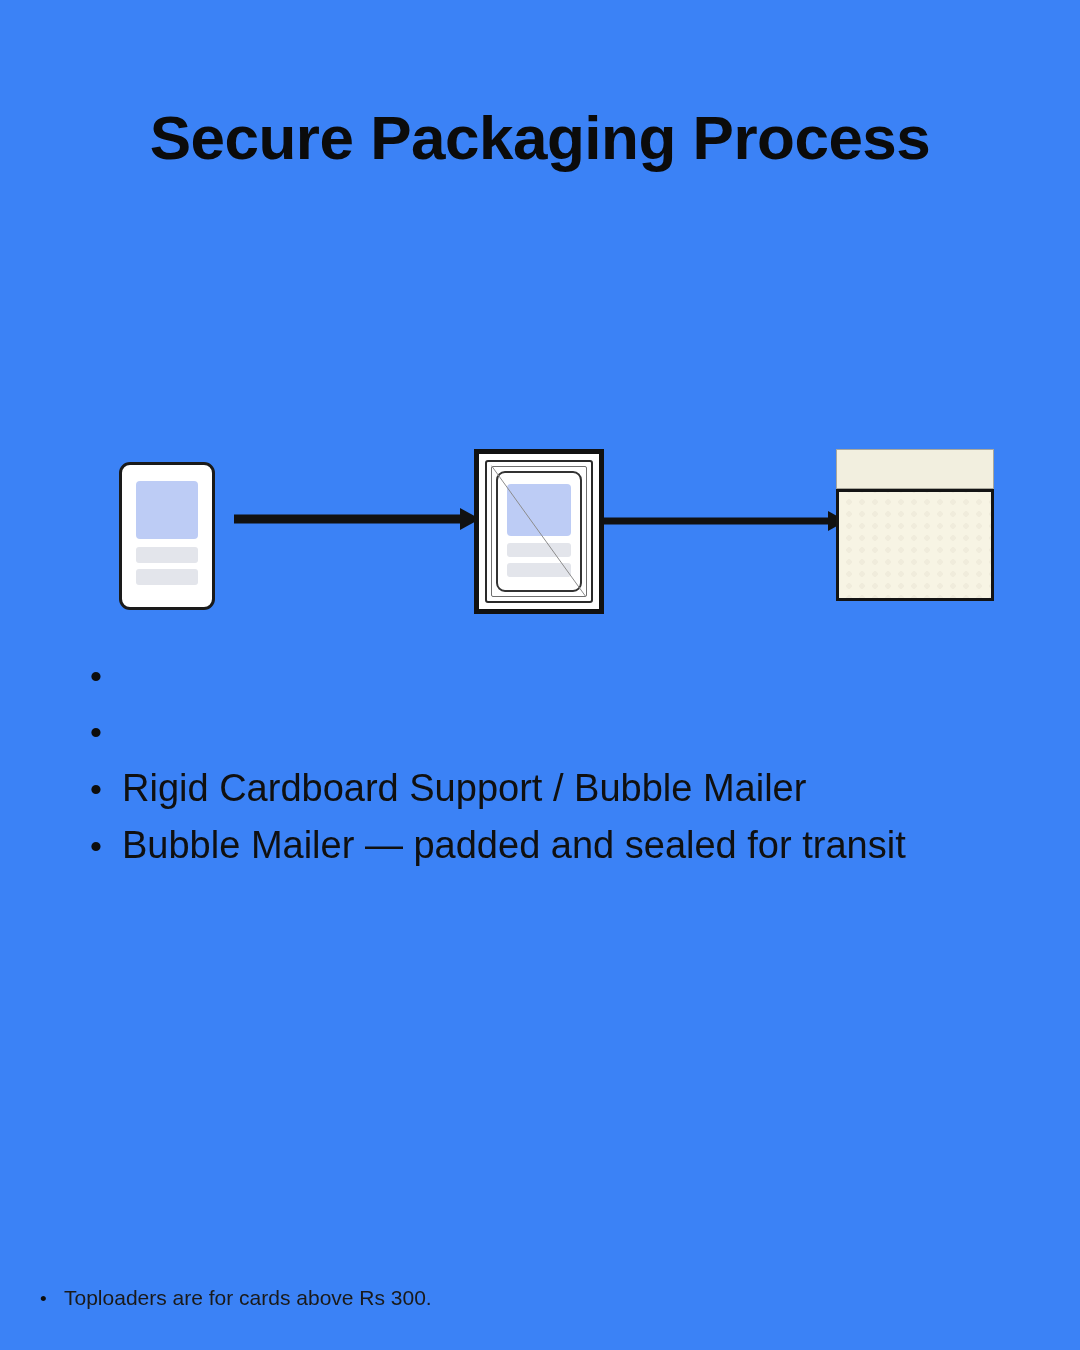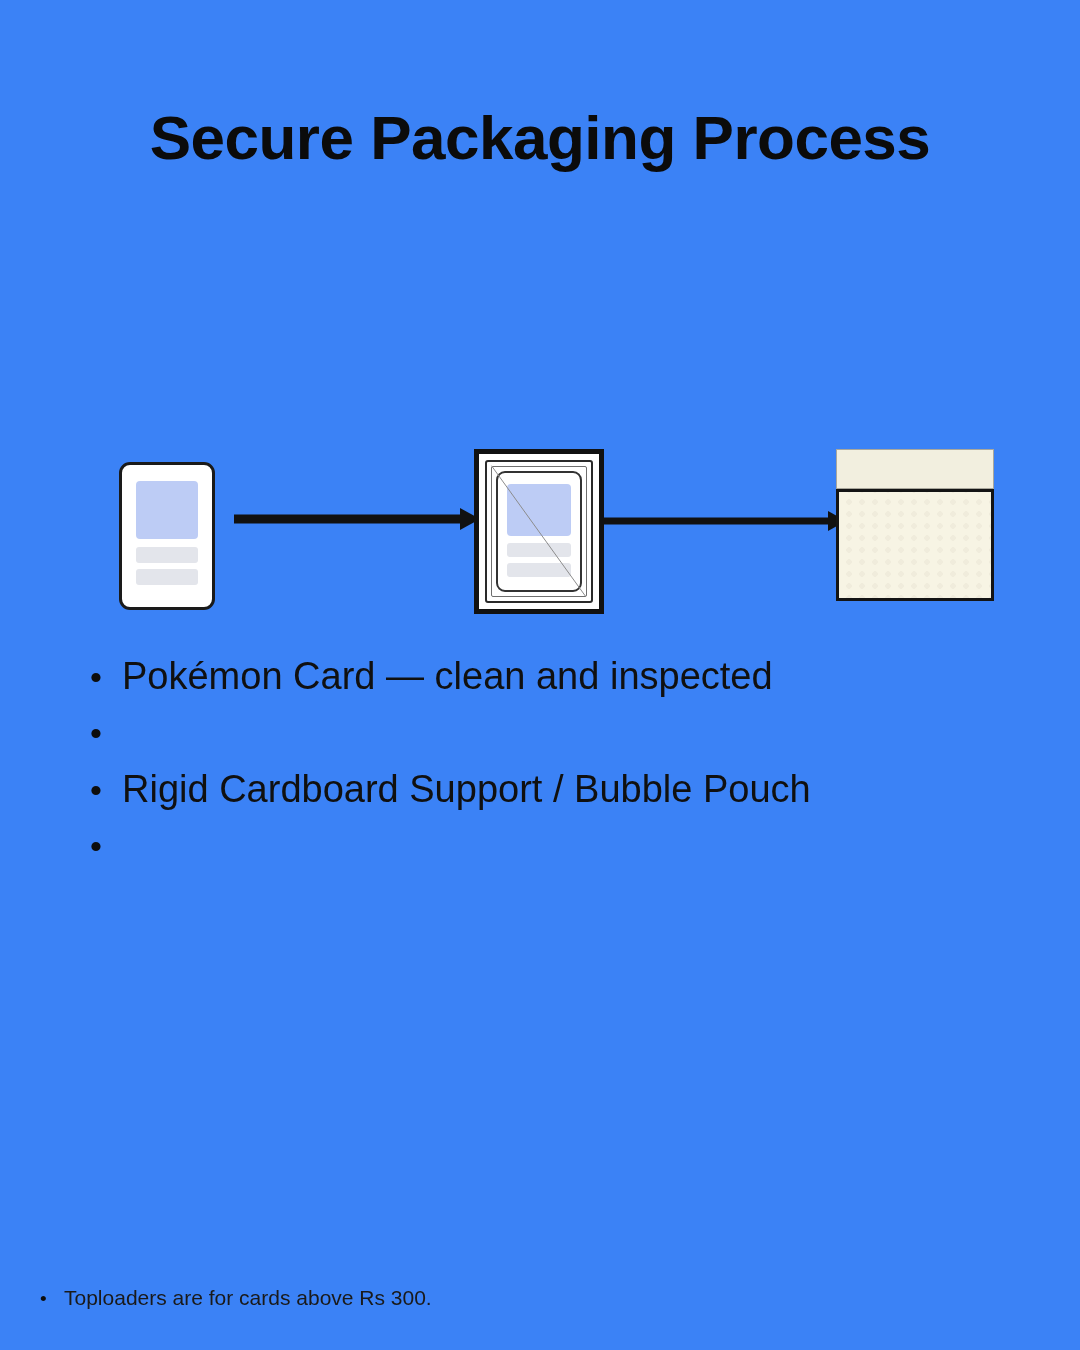--- a/index.html
+++ b/index.html
@@ -171,31 +171,31 @@
       <div class="mailer-body">
         <div class="bubbles"></div>
       </div>
     </div>
 
   </div>
 
   <div class="bullets">
     <div class="bullet-row">
       <span class="bullet-dot">•</span>
-      <span>Pokémon Card — clean and inspected</span>
-    </div>
-    <div class="bullet-row">
-      <span class="bullet-dot">•</span>
-    </div>
-    <div class="bullet-row">
-      <span class="bullet-dot">•</span>
-      <span>Rigid Cardboard Support / Bubble Pouch</span>
-    </div>
-    <div class="bullet-row">
-      <span class="bullet-dot">•</span>
+    </div>
+    <div class="bullet-row">
+      <span class="bullet-dot">•</span>
+    </div>
+    <div class="bullet-row">
+      <span class="bullet-dot">•</span>
+      <span>Rigid Cardboard Support / Bubble Mailer</span>
+    </div>
+    <div class="bullet-row">
+      <span class="bullet-dot">•</span>
+      <span>Bubble Mailer — padded and sealed for transit</span>
     </div>
   </div>
 
   <div class="footnote">
     <span class="bullet-dot">•</span>
     <span>Toploaders are for cards above Rs 300.</span>
   </div>
 
 </div>
 

